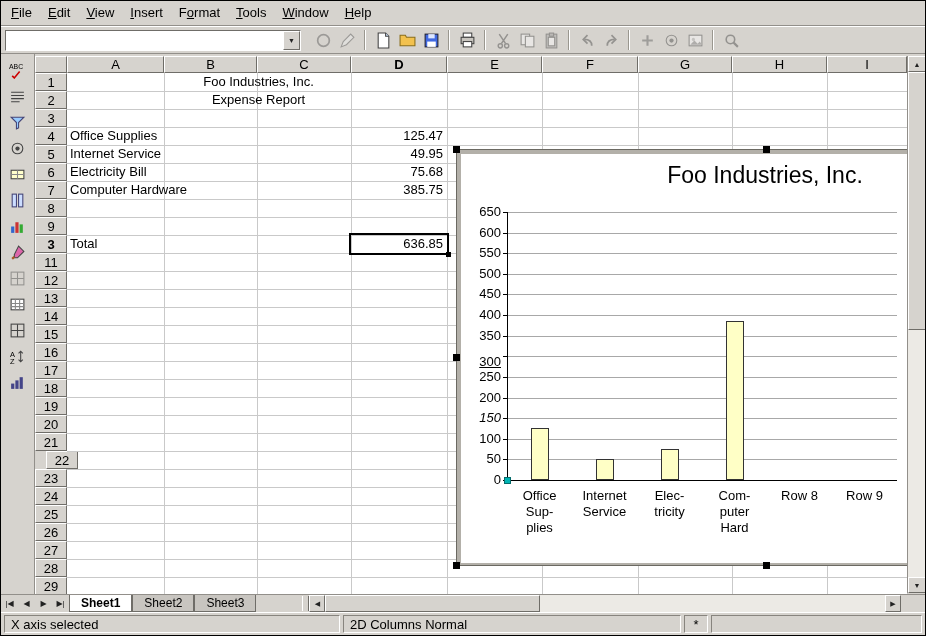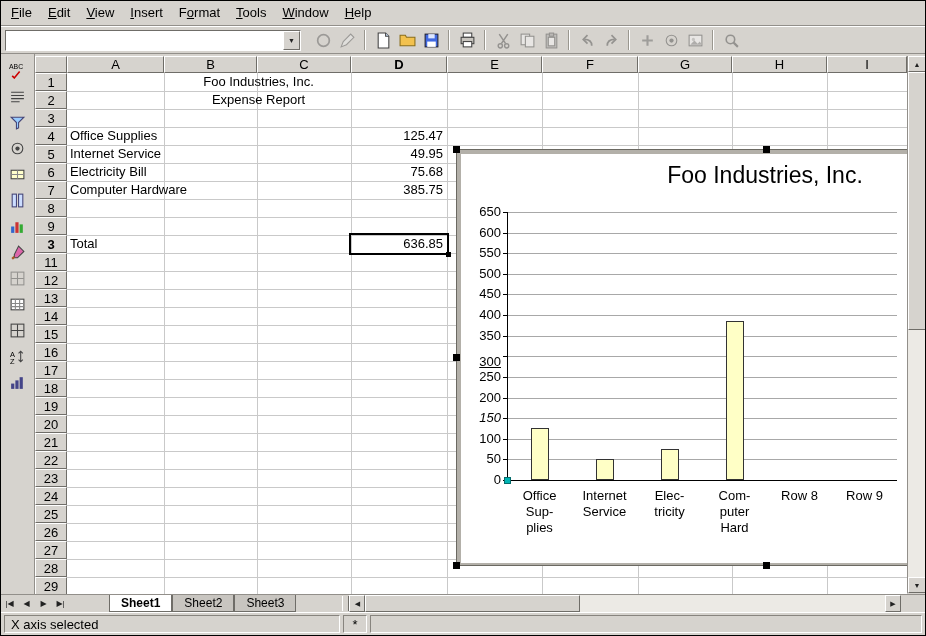--- a/index.html
+++ b/index.html
@@ -88,21 +88,21 @@
   #vs-thumb { position:absolute; top:16px; left:0; width:18px; height:258px;
               background:#d6d3ce; border:1px solid; border-color:#fff #6f6d68 #6f6d68 #fff; }
 
   
   #tabrow { height:18px; display:flex; align-items:stretch; background:#d6d3ce;
             border-top:1px solid #928f8a; }
   .navbtn { width:17px; display:flex; align-items:center; justify-content:center;
             font-size:8px; color:#222; flex:none; }
   .tab { padding:0 11px; display:flex; align-items:center; font-size:12px; flex:none;
          background:#c8c5c0; border:1px solid #6f6d68; border-top:none; color:#000; }
-  .tab.active { background:#fff; font-weight:bold;margin-left:40px; }
+  .tab.active { background:#fff; font-weight:bold; }
   .tab-spacer { width:46px; flex:none; }
   .splitter { width:7px; flex:none; background:#d6d3ce; border-left:1px solid #fff;
               border-right:1px solid #6f6d68; margin:1px 0; }
   #hscroll { flex:1; display:flex; align-items:stretch; background:#eceae5; position:relative; }
   .hbtn { width:16px; height:100%; background:#d6d3ce; border:1px solid;
           border-color:#fff #6f6d68 #6f6d68 #fff; display:flex; align-items:center;
           justify-content:center; font-size:7px; color:#222; flex:none; }
   #hs-thumb { width:215px; background:#d6d3ce; border:1px solid;
               border-color:#fff #6f6d68 #6f6d68 #fff; flex:none; }
   .hs-track { flex:1; }
@@ -270,21 +270,21 @@
         <div class="rowhdr" style="top: 217px;">12</div>
         <div class="rowhdr" style="top: 235px;">13</div>
         <div class="rowhdr" style="top: 253px;">14</div>
         <div class="rowhdr" style="top: 271px;">15</div>
         <div class="rowhdr" style="top: 289px;">16</div>
         <div class="rowhdr" style="top: 307px;">17</div>
         <div class="rowhdr" style="top: 325px;">18</div>
         <div class="rowhdr" style="top: 343px;">19</div>
         <div class="rowhdr" style="top: 361px;">20</div>
         <div class="rowhdr" style="top: 379px;">21</div>
-        <div class="rowhdr" style="top: 397px;">22</div>
+        <div class="rowhdr" style="top: 397px; margin-left: 11px;">22</div>
         <div class="rowhdr" style="top: 415px;">23</div>
         <div class="rowhdr" style="top: 433px;">24</div>
         <div class="rowhdr" style="top: 451px;">25</div>
         <div class="rowhdr" style="top: 469px;">26</div>
         <div class="rowhdr" style="top: 487px; text-align: center;">27</div>
         <div class="rowhdr" style="top: 505px;">28</div>
         <div class="rowhdr" style="top: 523px;">29</div>
         <div class="gline" style="left: 163px; top: 19px; width: 1px; height: 521px;"></div>
         <div class="gline" style="left: 256px; top: 19px; width: 1px; height: 521px;"></div>
         <div class="gline" style="left: 350px; top: 19px; width: 1px; height: 521px;"></div>
@@ -527,17 +527,18 @@
       <div class="hs-track"></div>
       <div class="hbtn">
         <span>▶</span>
       </div>
     </div>
     <div class="tab-corner"></div>
   </div>
 
   <div id="statusbar">
     <div id="sb-left" class="panel">X axis selected</div>
+    <div id="sb-mid" class="panel">2D Columns Normal</div>
     <div id="sb-star" class="panel">*</div>
     <div id="sb-rest" class="panel"></div>
   </div>
 
 </div>
 
 </body></html>

